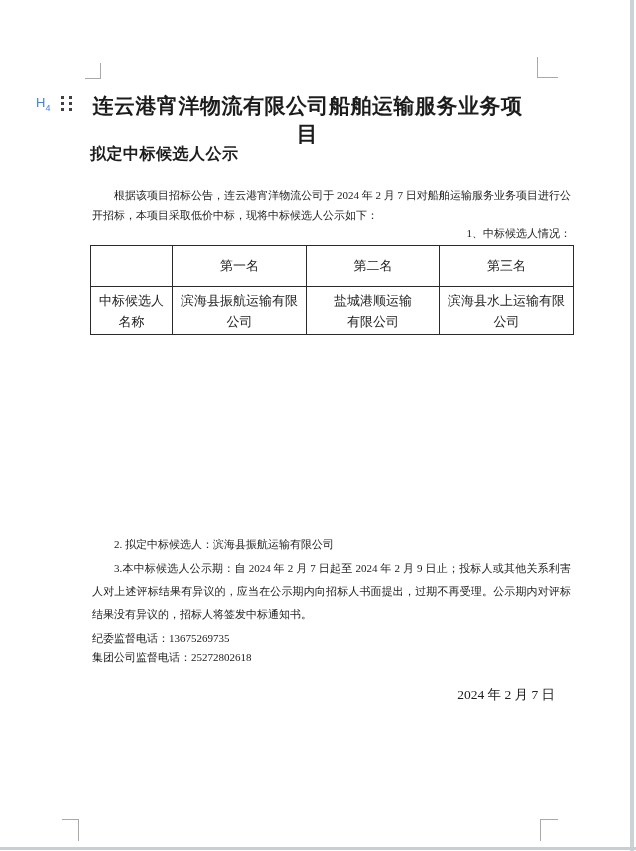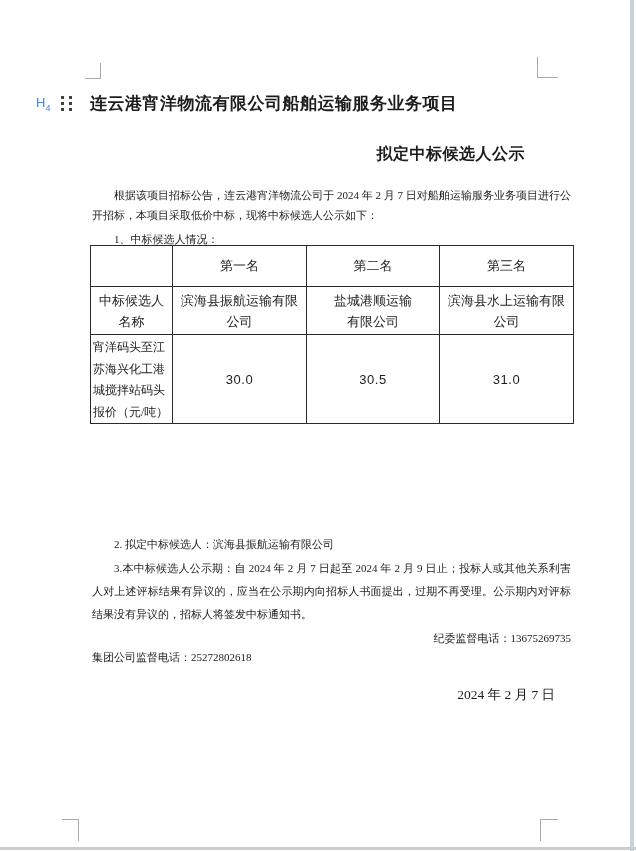--- a/index.html
+++ b/index.html
@@ -15,29 +15,29 @@
   .mark-tl{left:85px;top:63px;width:15px;height:15px;border-right:1px solid #a9a9a9;border-bottom:1px solid #a9a9a9;}
   .mark-tr{left:537px;top:57px;width:20px;height:20px;border-left:1px solid #a9a9a9;border-bottom:1px solid #a9a9a9;}
   .mark-bl{left:62px;top:819px;width:16px;height:21px;border-top:1px solid #a9a9a9;border-right:1px solid #a9a9a9;}
   .mark-br{left:540px;top:819px;width:17px;height:21px;border-top:1px solid #a9a9a9;border-left:1px solid #a9a9a9;}
   
   .h4-badge{position:absolute;left:36px;top:95px;color:#3b82f6;font-family:"Liberation Sans",sans-serif;font-size:13px;cursor:pointer;}
   .h4-badge sub{font-size:9px;}
   .drag-handle{position:absolute;left:61px;top:96px;display:grid;grid-template-columns:3px 3px;column-gap:5px;row-gap:3px;cursor:grab;}
   .drag-handle i{width:3px;height:3px;background:#414141;display:block;}
   
-  .doc-title{position:absolute;left:90px;top:92px;width:435px;text-align:left;font-size:17px;font-weight:bold;letter-spacing:0.5px;}
-  .doc-subtitle{position:absolute;left:90px;top:144px;width:435px;text-align:right;font-size:16px;font-weight:bold;letter-spacing:0.5px;}
+  .doc-title{position:absolute;left:90px;top:92px;width:435px;text-align:center;font-size:21px;font-weight:bold;letter-spacing:0.5px;}
+  .doc-subtitle{position:absolute;left:90px;top:144px;width:435px;text-align:left;font-size:16px;font-weight:bold;letter-spacing:0.5px;}
   
   .bodytext{position:absolute;left:92px;width:479px;font-size:11px;}
   .p-intro{top:186px;line-height:19.5px;text-align:justify;text-indent:2em;}
-  .p-item1{top:232px;text-indent:2em;}
+  .p-item1{top:226px;text-indent:2em;text-align:right;}
   .p-item2{top:537px;text-indent:2em;}
   .p-item3{top:557px;line-height:23px;text-align:justify;text-indent:2em;}
-  .p-phone1{top:631px;text-align:right;}
+  .p-phone1{top:631px;}
   .p-phone2{top:650px;}
   .signature{position:absolute;left:92px;top:684px;width:475px;text-align:right;font-size:13.5px;line-height:21.5px;}
   .signature .sig-date{padding-right:12px;}
   .signature .sig-company{padding-right:3px;}
   
   table.bid-table{position:absolute;left:90px;top:245px;border-collapse:collapse;table-layout:fixed;width:483px;}
   .bid-table td{border:1px solid #2a2a2a;font-size:13px;text-align:center;vertical-align:middle;padding:0;}
   .bid-table tr.r-head{height:41px;}
   .bid-table tr.r-names{height:48px;}
   .bid-table tr.r-price1{height:89px;}
@@ -88,26 +88,20 @@
     <td>第一名</td>
     <td>第二名</td>
     <td>第三名</td>
   </tr>
   <tr class="r-names">
     <td class="row-header">中标候选人名称</td>
     <td class="company">滨海县振航运输有限公司</td>
     <td class="company company-mid">盐城港顺运输有限公司</td>
     <td class="company">滨海县水上运输有限公司</td>
   </tr>
-  <tr class="r-price1">
-    <td class="price-label">宵洋码头至江苏海兴化工港城搅拌站码头报价（元/吨）</td>
-    <td class="price-value">30.0</td>
-    <td class="price-value">30.5</td>
-    <td class="price-value">31.0</td>
-  </tr>
 </tbody>
   </table>
 
 <div class="bodytext p-item2">2. 拟定中标候选人：滨海县振航运输有限公司</div>
 <div class="bodytext p-item3">3.本中标候选人公示期：自 2024 年 2 月 7 日起至 2024 年 2 月 9 日止；投标人或其他关系利害人对上述评标结果有异议的，应当在公示期内向招标人书面提出，过期不再受理。公示期内对评标结果没有异议的，招标人将签发中标通知书。</div>
 <div class="bodytext p-phone1">纪委监督电话：13675269735</div>
 <div class="bodytext p-phone2">集团公司监督电话：25272802618</div>
 
 <div class="signature">
   <div class="sig-date">2024 年 2 月 7 日</div>

